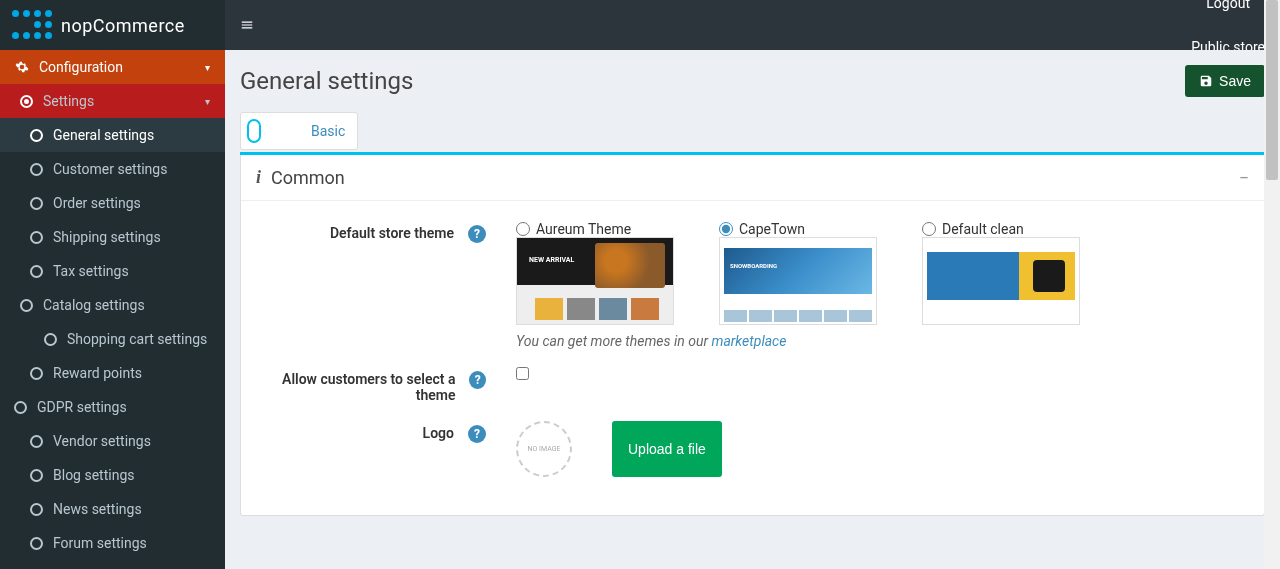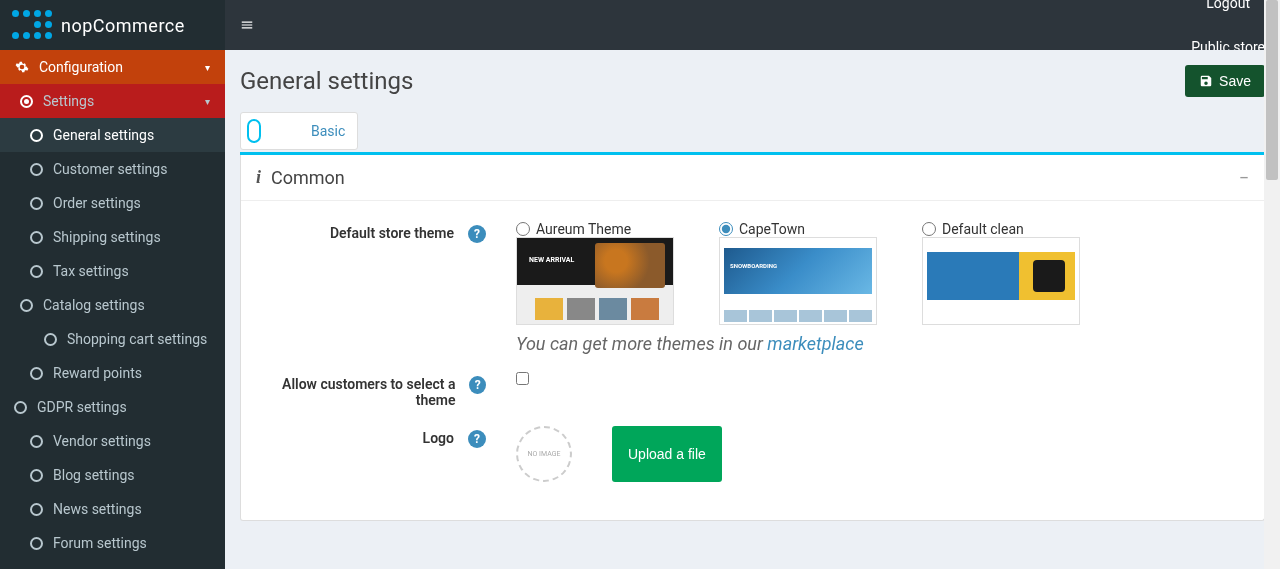--- a/index.html
+++ b/index.html
@@ -76,21 +76,21 @@
 .thumb-capetown { background: #fff; }
 .thumb-capetown::before { content: ""; position: absolute; top: 10px; left: 4px; right: 4px; height: 46px; background: linear-gradient(135deg, #1e5a8e 0%, #3a8dc9 50%, #6ab8e5 100%); }
 .thumb-capetown::after { content: "SNOWBOARDING"; position: absolute; top: 24px; left: 10px; color: #fff; font-size: 6px; font-weight: bold; }
 .thumb-capetown .mini-grid { position: absolute; bottom: 2px; left: 4px; right: 4px; display: grid; grid-template-columns: repeat(6, 1fr); gap: 2px; }
 .thumb-capetown .mini-grid span { height: 12px; background: #a8c5d9; }
 
 .thumb-default { background: #fff; }
 .thumb-default::before { content: ""; position: absolute; top: 14px; left: 4px; right: 4px; height: 48px; background: linear-gradient(to right, #2a7ab8 0%, #2a7ab8 62%, #f0c030 62%, #f0c030 100%); }
 .thumb-default::after { content: ""; position: absolute; top: 22px; right: 14px; width: 32px; height: 32px; background: #1a1a1a; border-radius: 4px; }
 
-.hint-line { margin-top: 8px; font-style: italic; color: #666; font-size: 18px; }
+.hint-line { margin-top: 8px; font-style: italic; color: #666; font-size: 14px; }
 .hint-line a { color: #3c8dbc; text-decoration: none; }
 
 .no-image { width: 56px; height: 56px; border: 2px dashed #ccc; border-radius: 50%; display: flex; align-items: center; justify-content: center; font-size: 7px; color: #aaa; text-align: center; line-height: 1.2; }
 .upload-btn { background: #00a65a; color: #fff; border: none; padding: 9px 16px; border-radius: 3px; cursor: pointer; margin-left: 40px; font-size: 14px; }
 
 
 .scrollbar-track { position: absolute; right: 0; top: 0; width: 16px; height: 569px; background: #f1f1f1; }
 .scrollbar-thumb { position: absolute; right: 2px; top: 0; width: 12px; height: 180px; background: #c1c1c1; border-radius: 2px; }
 
 svg { display: block; }

